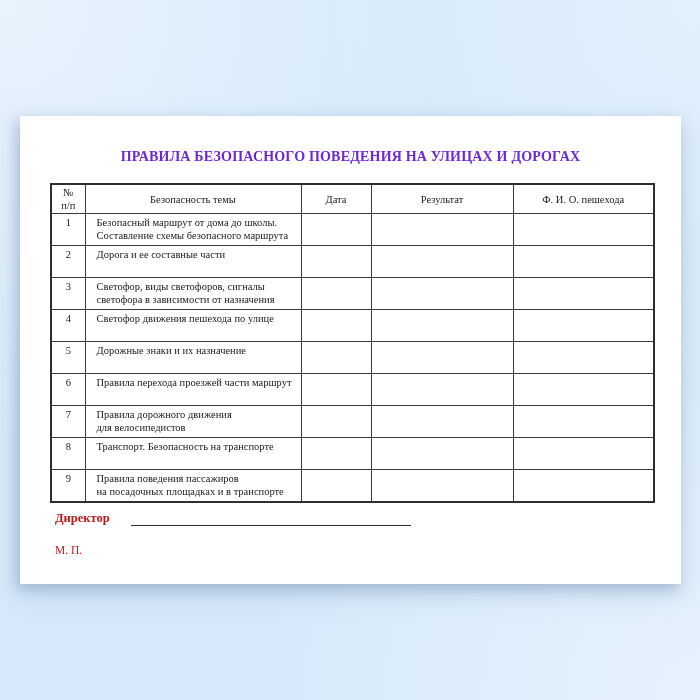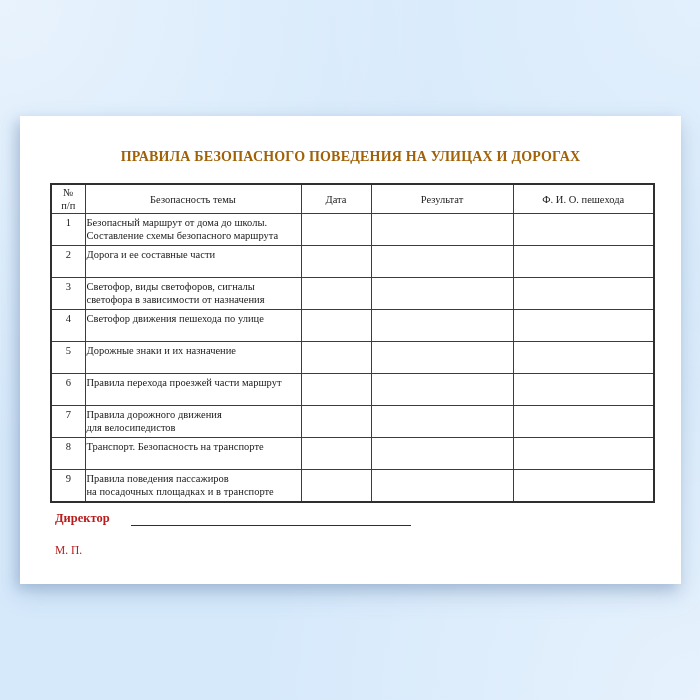--- a/index.html
+++ b/index.html
@@ -31,21 +31,21 @@
   }
   .doc-title {
     position: absolute;
     top: 33px;
     left: 0;
     width: 100%;
     text-align: center;
     font-weight: bold;
     font-size: 14px;
     letter-spacing: 0.2px;
-    color: #a16207;
+    color: #6d28d9;
   }
   table.topics {
     position: absolute;
     left: 30px;
     top: 67px;
     width: 603px;
     border-collapse: collapse;
     table-layout: fixed;
     border: 2px solid #2f2f2f;
     color: #222222;
@@ -64,21 +64,21 @@
   }
   table.topics th {
     font-weight: normal;
     text-align: center;
     vertical-align: middle;
     padding: 1px 2px;
     height: 24px;
   }
   table.topics td {
     vertical-align: top;
-    padding: 2px 6px 1px 1px;
+    padding: 2px 6px 1px 11px;
     height: 28px;
   }
   table.topics td.num {
     text-align: center;
     padding: 2px 2px 1px 2px;
   }
   .signature {
     position: absolute;
     left: 35px;
     top: 395px;

